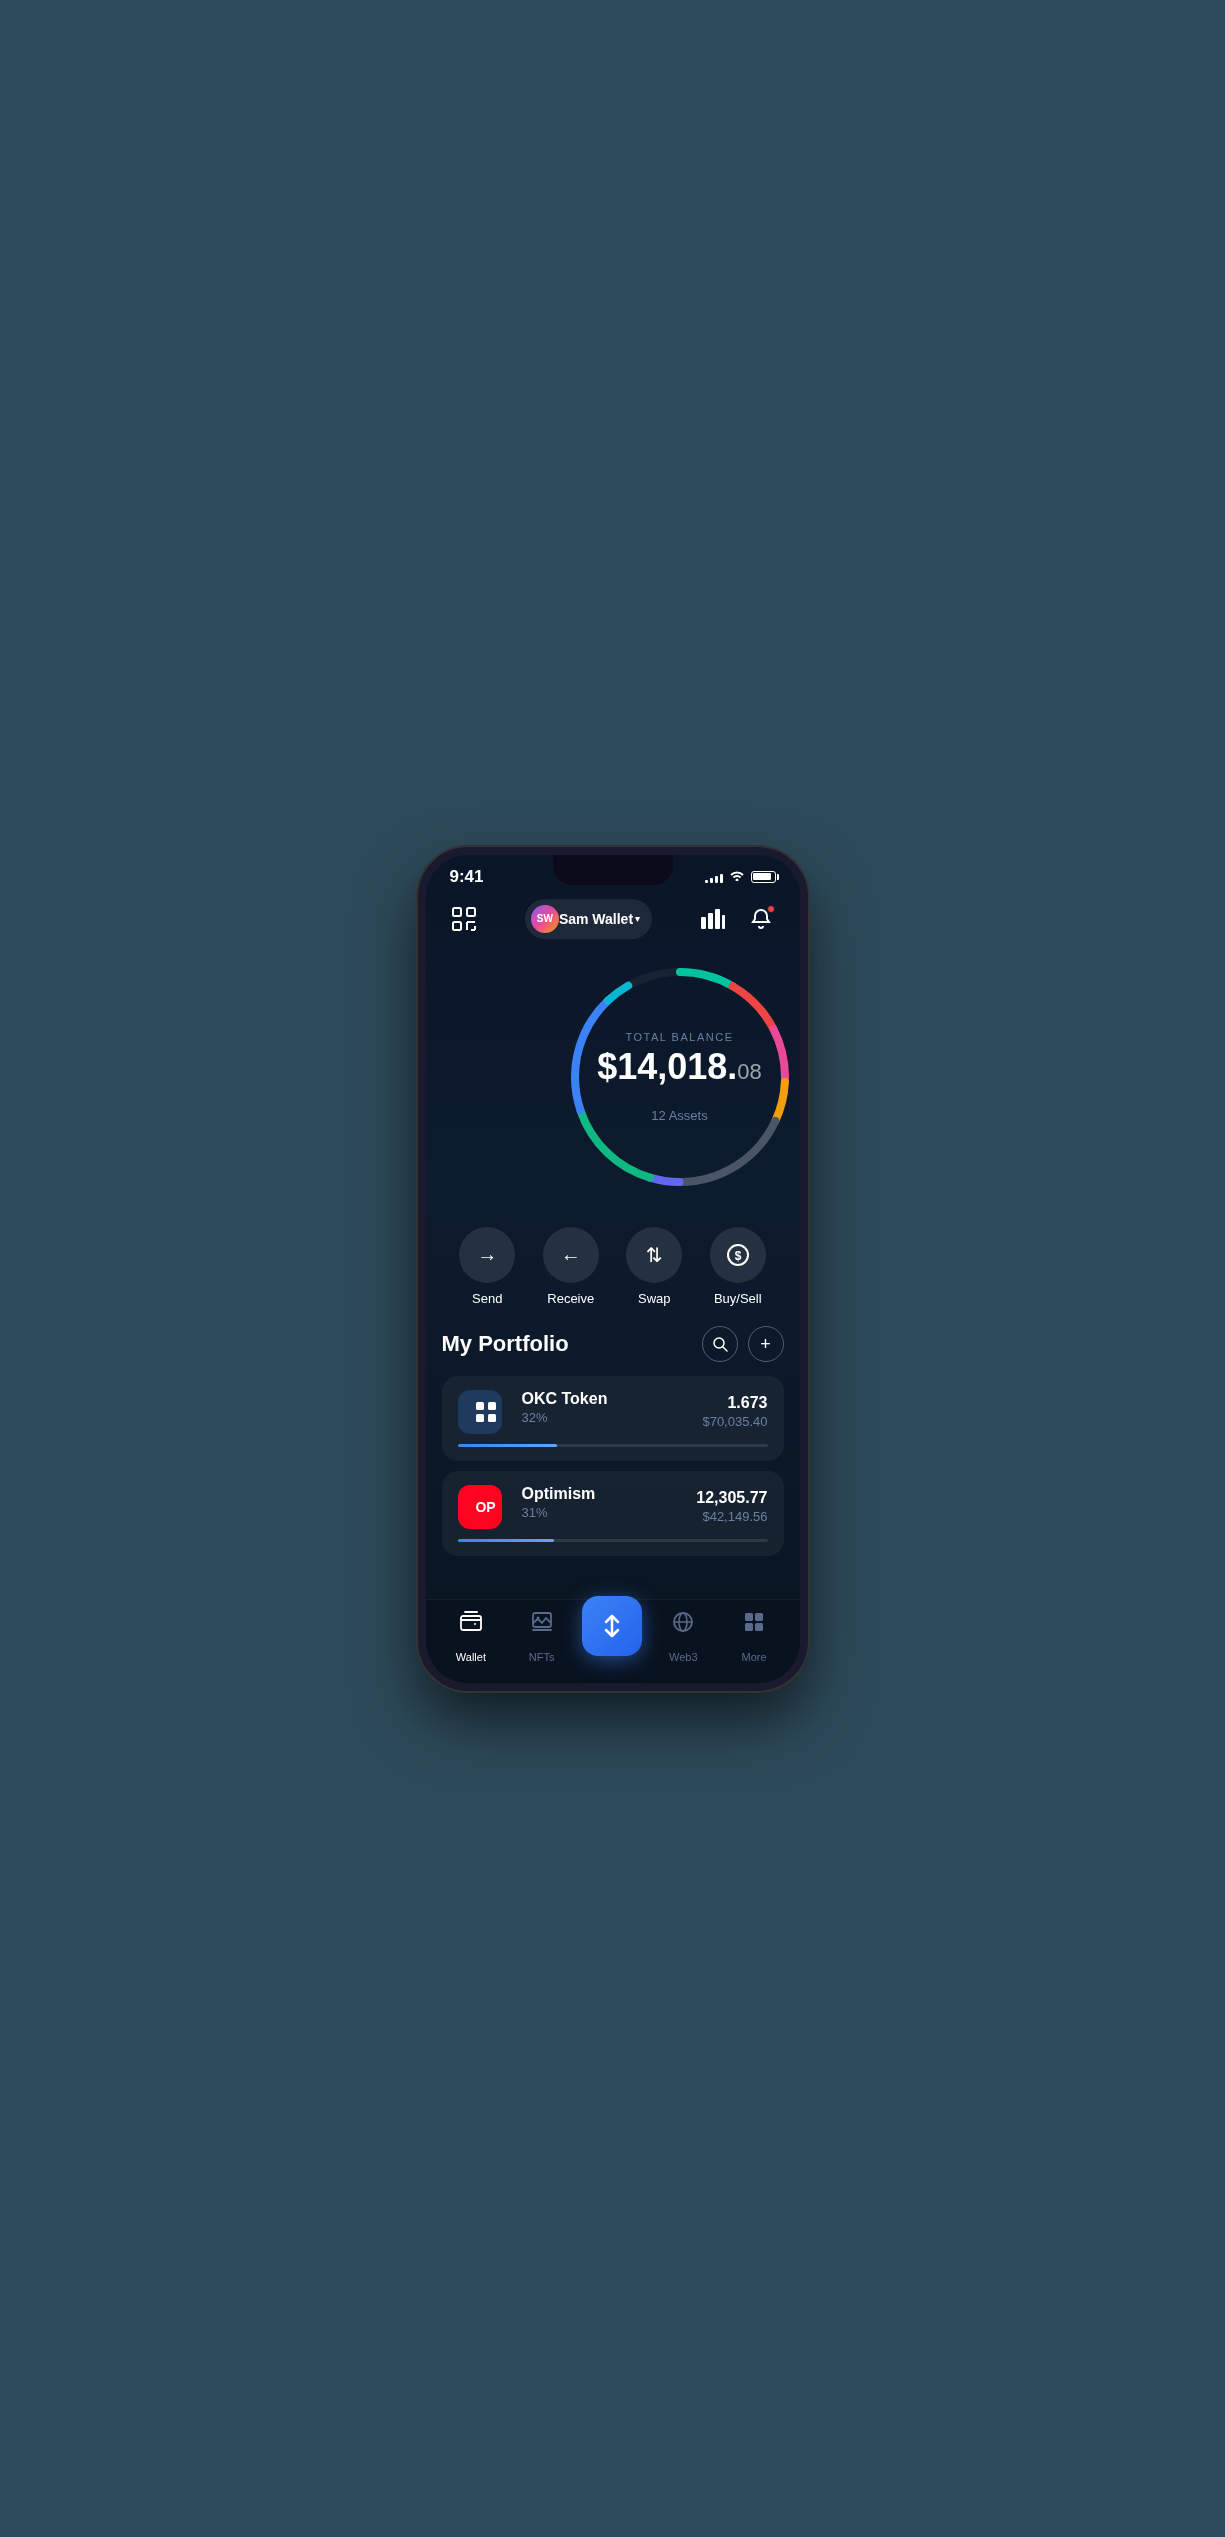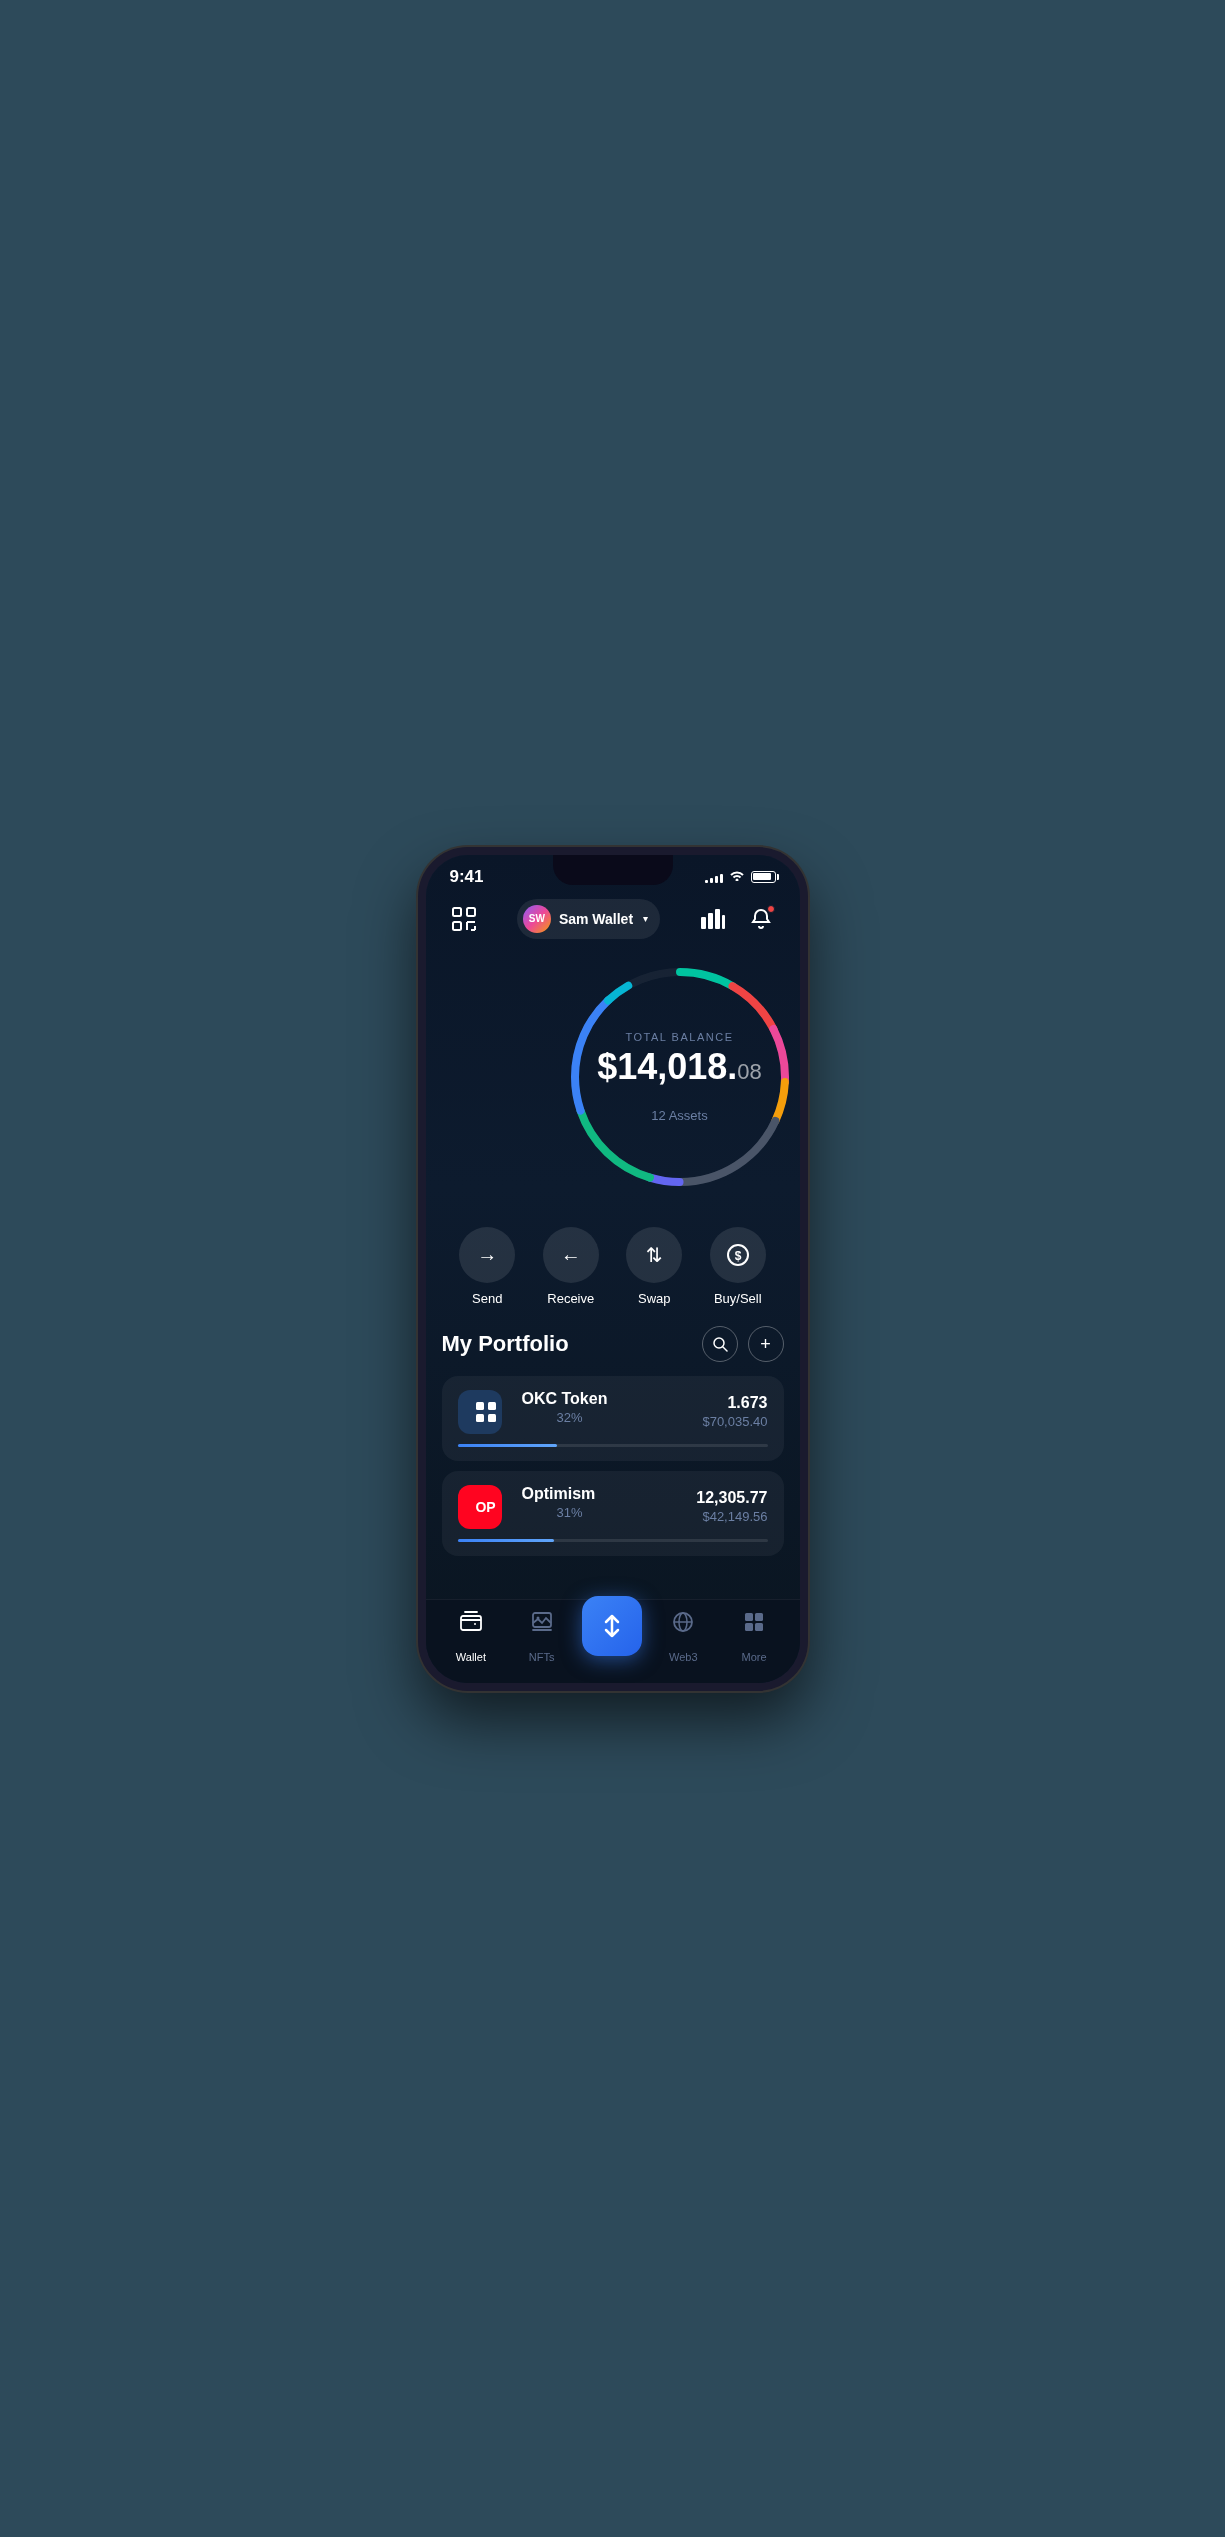--- a/index.html
+++ b/index.html
@@ -110,21 +110,20 @@
     .header-scan {
       width: 36px;
       height: 36px;
       display: flex;
       align-items: center;
       justify-content: center;
     }
     .header-account {
       display: flex;
       align-items: center;
-      gap: 8px;
       background: rgba(255,255,255,0.08);
       border-radius: 20px;
       padding: 6px 12px 6px 6px;
     }
     .avatar {
       width: 28px;
       height: 28px;
       border-radius: 50%;
       background: linear-gradient(135deg, #8b5cf6, #ec4899, #f59e0b);
       display: flex;
@@ -312,21 +311,20 @@
     }
     .asset-name {
       font-size: 16px;
       font-weight: 600;
       color: #fff;
     }
     .asset-pct {
       font-size: 13px;
       color: #6b7fa3;
       margin-top: 2px;
-      margin-left: 35px;
     }
     .asset-right {
       text-align: right;
     }
     .asset-amount {
       font-size: 16px;
       font-weight: 600;
       color: #fff;
     }
     .asset-value {

